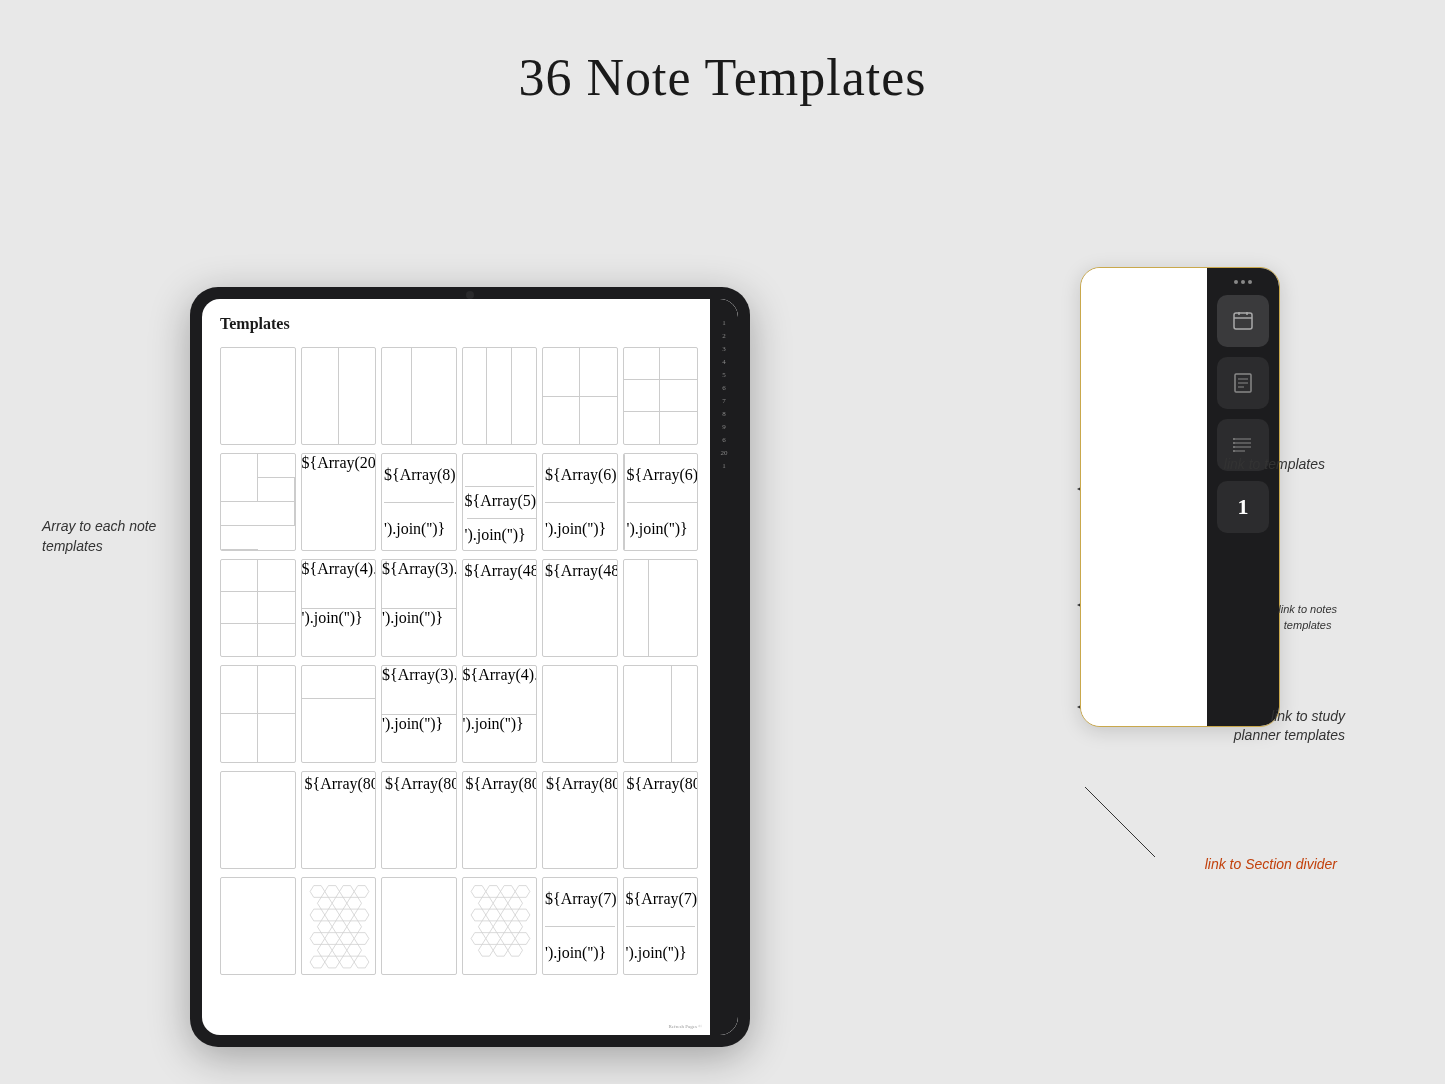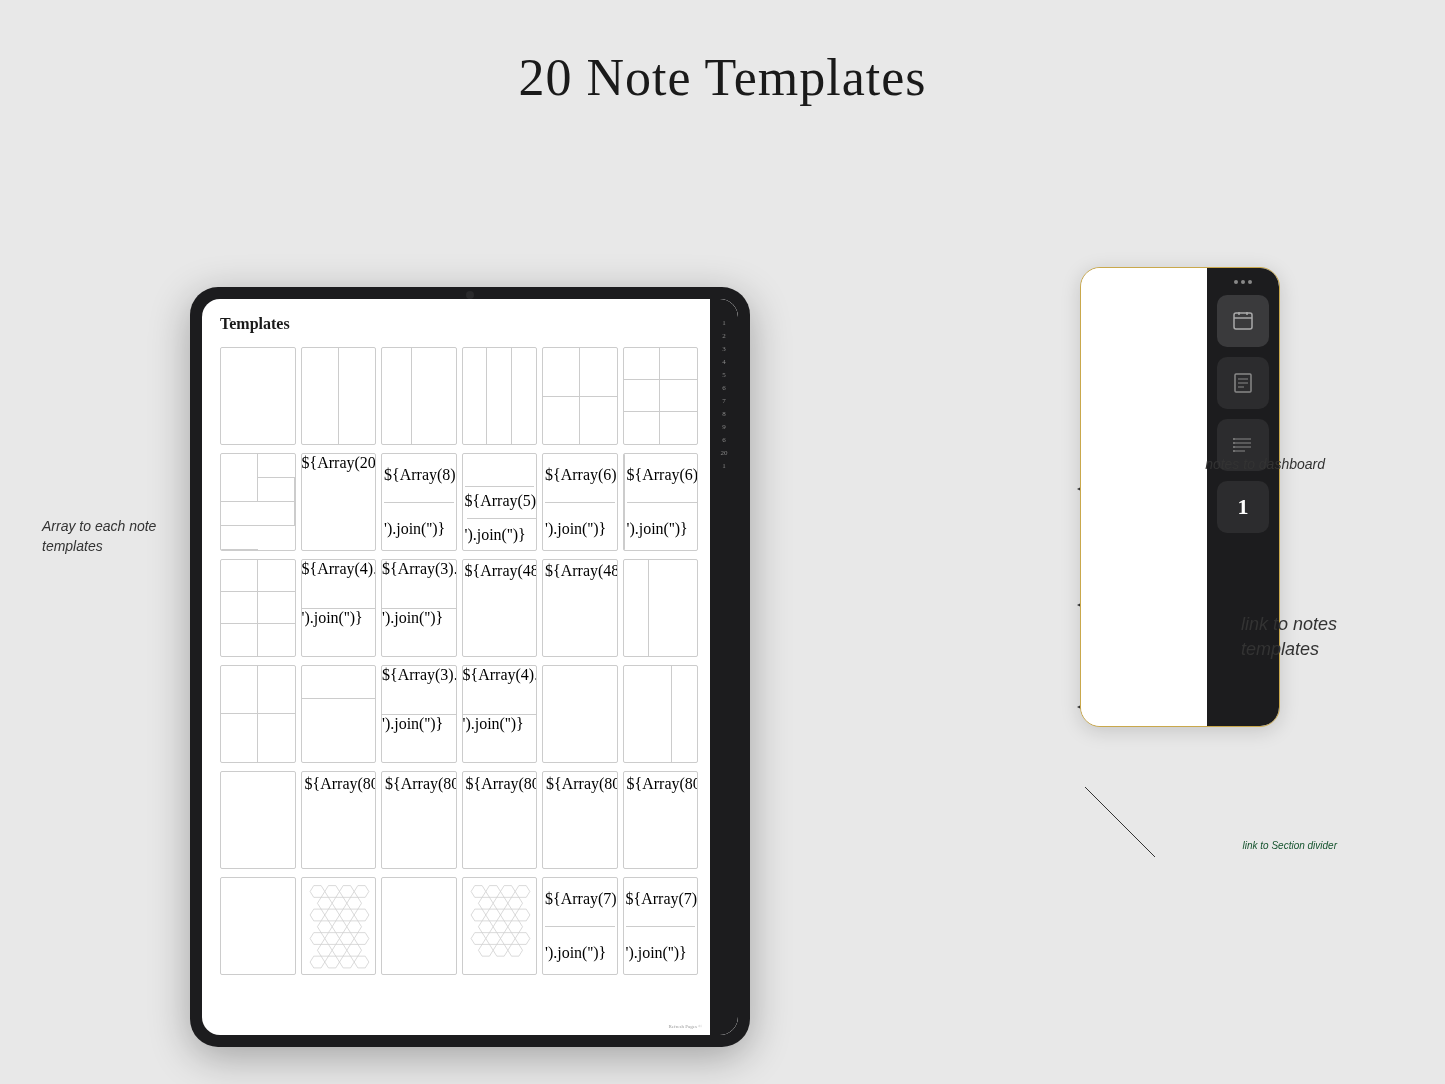--- a/index.html
+++ b/index.html
@@ -317,21 +317,21 @@
       top: 0;
       left: 0;
       width: 100%;
       height: 100%;
       pointer-events: none;
     }
   </style>
 </head>
 <body>
 
-<h1 class="page-title">20 Note Templates</h1>
+<h1 class="page-title">36 Note Templates</h1>
 
 <div class="content-area">
 
   <svg class="connectors">
 
     <line x1="202" y1="348" x2="265" y2="348" stroke="#333" stroke-width="1"></line>
     <polygon points="265,344 273,348 265,352" fill="#333"></polygon>
 
     <line x1="202" y1="316" x2="202" y2="348" stroke="#333" stroke-width="1"></line>
 
@@ -686,26 +686,30 @@
       </div>
     </div>
   </div>
 
   <div class="annotation annotation-left">
     <span style="white-space:pre-line">Array to each note
 templates</span>
   </div>
 
   <div class="annotation annotation-dashboard" style="right:120px;top:228px;font-family:'Helvetica Neue',Arial,sans-serif;font-size:14px;font-style:italic;color:#333">
-    <span>notes to dashboard</span>
+    <span>link to templates</span>
   </div>
 
-  <div class="annotation annotation-notes" style="right:108px;top:360px;text-align:left;font-family:'Helvetica Neue',Arial,sans-serif;font-size:18px;font-style:italic;color:#333;white-space:pre-line">
+  <div class="annotation annotation-notes" style="right:108px;top:360px;text-align:center;font-family:'Helvetica Neue',Arial,sans-serif;font-size:11px;font-style:italic;color:#333;white-space:pre-line">
     <span>link to notes
 templates</span>
   </div>
 
-
-  <div class="annotation annotation-divider" style="right:108px;top:612px;font-family:'Helvetica Neue',Arial,sans-serif;font-size:10px;font-style:italic;color:#14532d">
+  <div class="annotation annotation-study" style="right:100px;top:460px;text-align:right;font-family:'Helvetica Neue',Arial,sans-serif;font-size:14px;font-style:italic;color:#333;white-space:pre-line">
+    <span>link to study
+planner templates</span>
+  </div>
+
+  <div class="annotation annotation-divider" style="right:108px;top:628px;font-family:'Helvetica Neue',Arial,sans-serif;font-size:14px;font-style:italic;color:#c2410c">
     <span>link to Section divider</span>
   </div>
 
 </div>
 
 </body></html>

